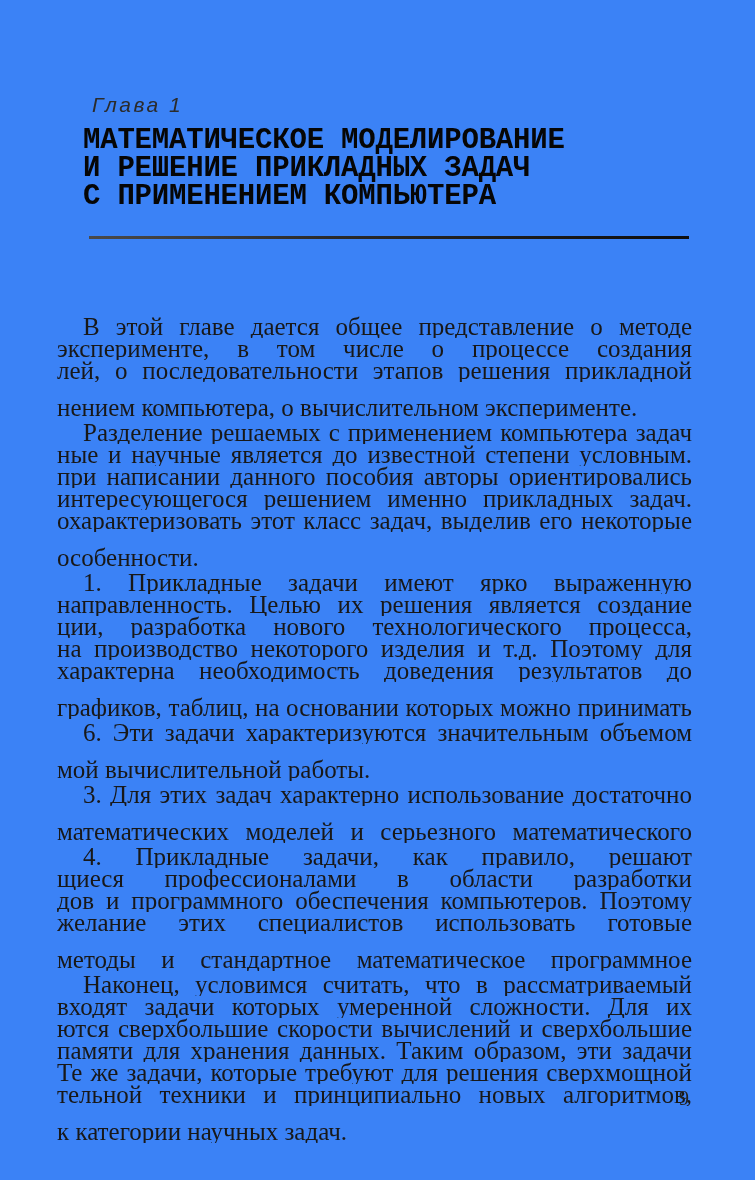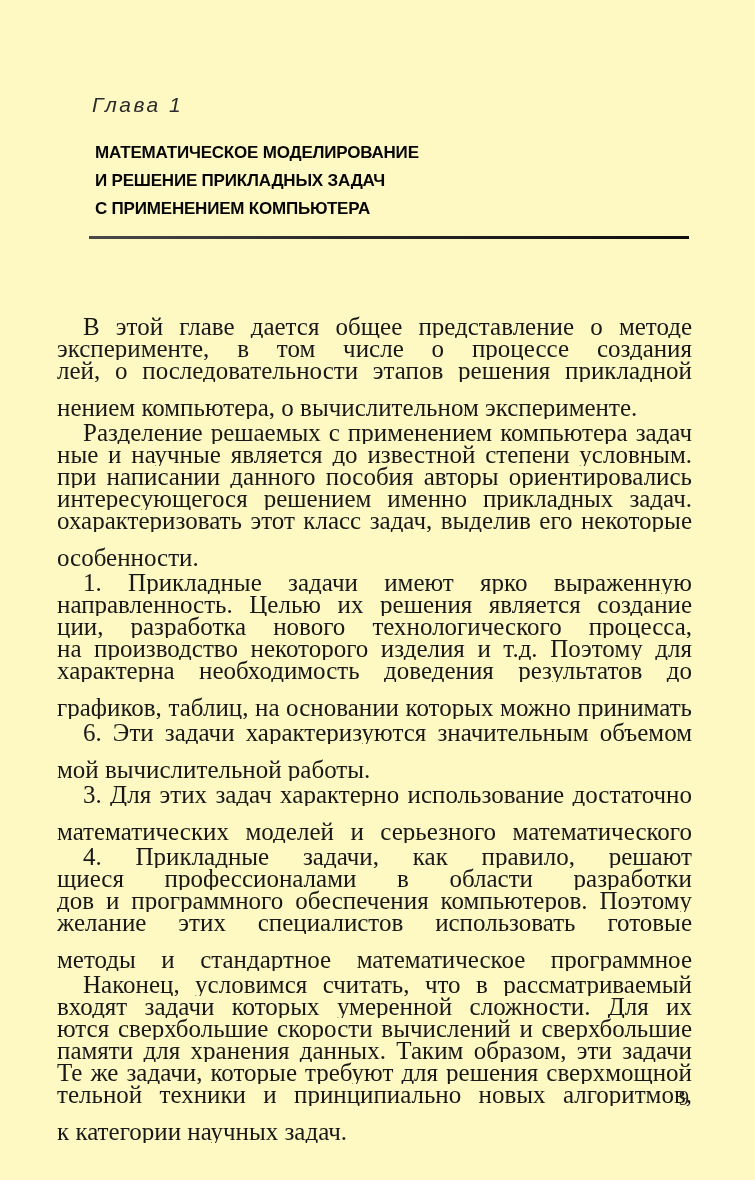--- a/index.html
+++ b/index.html
@@ -1,42 +1,42 @@
 <!DOCTYPE html>
 <html lang="ru"><head>
 <meta charset="utf-8">
 <style>
   html, body { margin: 0; padding: 0; background: #e8e8e8; }
   .page {
     position: relative;
     width: 755px;
     height: 1180px;
-    background: #fef9c3;
+    background: #3b82f6;
     overflow: hidden;
     color: #1c1c1c;
   }
   .chapter-label {
     position: absolute;
     left: 92px;
     top: 93px;
     font-family: "Liberation Sans", "DejaVu Sans", sans-serif;
     font-style: italic;
     font-size: 21px;
     letter-spacing: 2.5px;
     color: #2b2b2b;
     white-space: nowrap;
   }
   .title {
     position: absolute;
     left: 83px;
     top: 127px;
-    margin: 12px;
-    font-family: Liberation Sans, sans-serif;
+    margin: 0;
+    font-family: Liberation Mono, monospace;
     font-weight: 700;
-    font-size: 17px;
+    font-size: 29px;
     line-height: 28px;
     letter-spacing: -0.2px;
     color: #060606;
   }
   .title-line { display: block; white-space: nowrap; }
   .divider {
     position: absolute;
     left: 89px;
     top: 236px;
     width: 600px;

